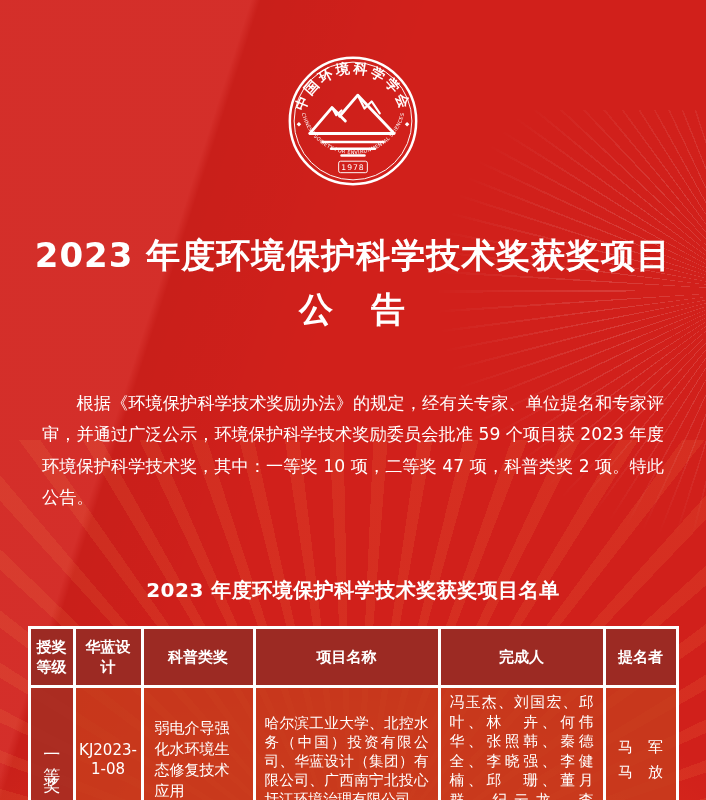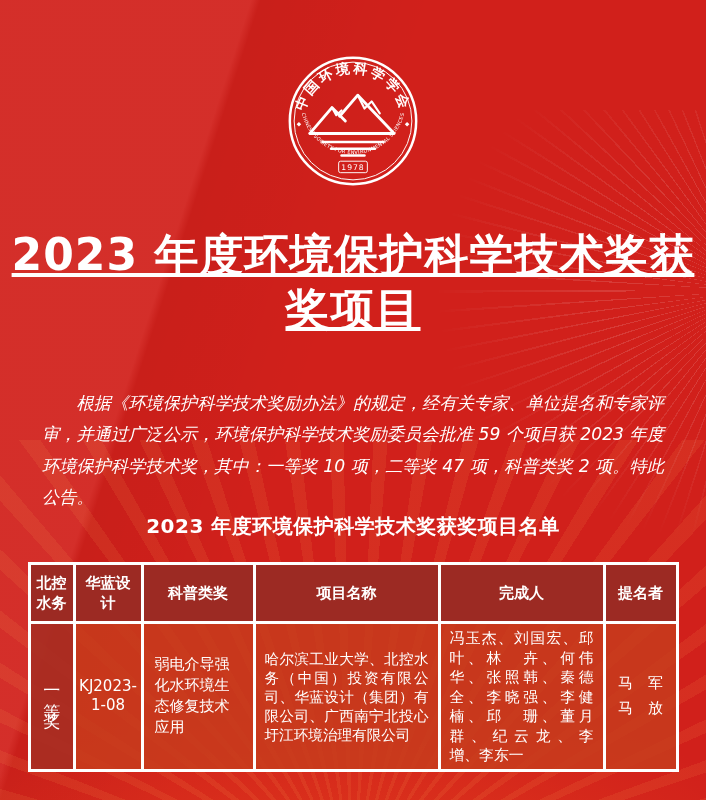--- a/index.html
+++ b/index.html
@@ -26,29 +26,29 @@
     position:absolute;left:0;right:0;bottom:0;height:360px;pointer-events:none;
     background:
       repeating-conic-gradient(from 245deg at 50% 125%,rgba(255,175,85,.10) 0deg 1.8deg,transparent 1.8deg 5.6deg),
       radial-gradient(ellipse 90% 70% at 50% 120%,rgba(255,115,30,.30),rgba(255,115,30,0) 70%);
   }
   .content{position:relative;z-index:2;}
 
   .logo-wrap{padding-top:54px;display:flex;justify-content:center;}
   .title{
     margin:40px 0 8px;text-align:center;font-weight:bold;
-    font-size:44px;line-height:54px;letter-spacing:1px;text-decoration:underline;
+    font-size:34px;line-height:54px;letter-spacing:1px;
   }
   .title .l2{letter-spacing:2px;}
   .announcement{
     width:622px;margin:52px auto 0;
-    font-size:17.2px;line-height:31.3px;text-align:justify;text-indent:2em;font-style:italic;
+    font-size:17.2px;line-height:31.3px;text-align:justify;text-indent:2em;
   }
   .list-title{
-    text-align:center;font-weight:bold;font-size:20px;letter-spacing:.5px;
+    margin-top:64px;text-align:center;font-weight:bold;font-size:20px;letter-spacing:.5px;
   }
   table.awards{
     width:648px;margin:22px auto 0;border-collapse:collapse;table-layout:fixed;
   }
   .awards th,.awards td{
     border:3px solid var(--c-border,#fff);
     color:var(--c-text,#fff);
     text-align:center;vertical-align:middle;
     font-size:15px;
   }
@@ -112,38 +112,39 @@
         <line x1="-23" y1="29" x2="23" y2="29"></line>
         <line x1="-12" y1="36" x2="12" y2="36"></line>
       </g>
       <rect x="-15" y="42" width="30" height="12" rx="2" fill="none" stroke="#fff" stroke-width="1"></rect>
       <text x="0" y="51.5" font-size="8" fill="#fff" text-anchor="middle" letter-spacing="1">1978</text>
     </svg>
   </div>
 
   <h1 class="title">
     <div class="l1">2023 年度环境保护科学技术奖获奖项目</div>
+    <div class="l2">公　告</div>
   </h1>
 
   <p class="announcement">根据《环境保护科学技术奖励办法》的规定，经有关专家、单位提名和专家评审，并通过广泛公示，环境保护科学技术奖励委员会批准 59 个项目获 2023 年度环境保护科学技术奖，其中：一等奖 10 项，二等奖 47 项，科普类奖 2 项。特此公告。</p>
 
   <div class="list-title">2023 年度环境保护科学技术奖获奖项目名单</div>
 
   <table class="awards">
     <colgroup>
       <col class="c1">
         <col class="c2">
         <col class="c3">
         <col class="c4">
         <col class="c5">
         <col class="c6">
     </colgroup>
     <thead>
       <tr>
-        <th>北控水务</th>
+        <th>授奖等级</th>
         <th>华蓝设计</th>
         <th>科普类奖</th>
         <th>项目名称</th>
         <th>完成人</th>
         <th>提名者</th>
       </tr>
     </thead>
     <tbody>
       <tr>
         <td class="level">

